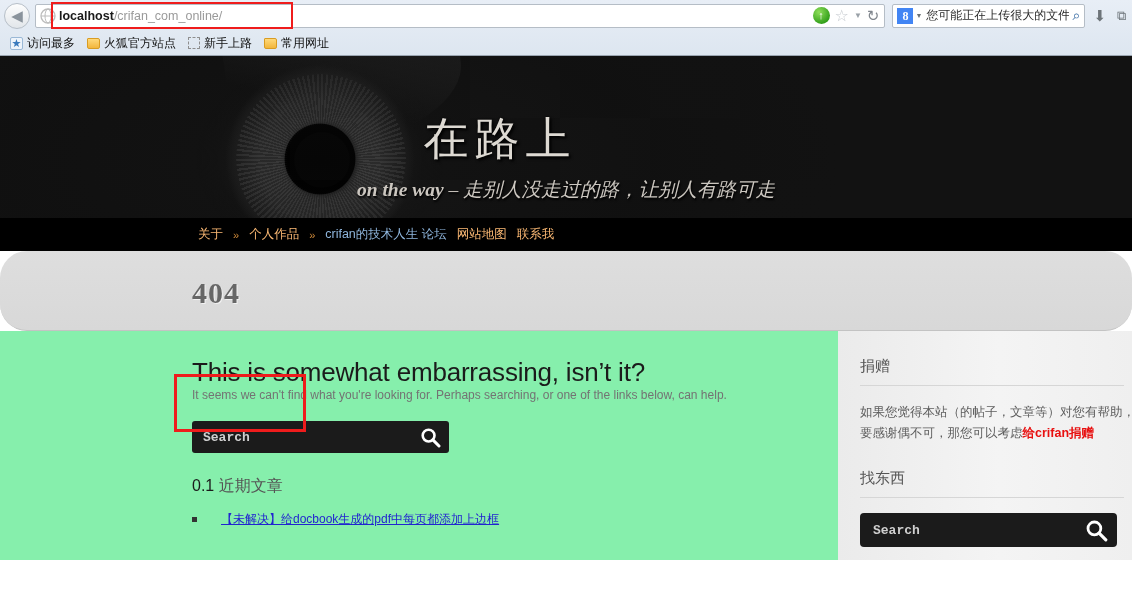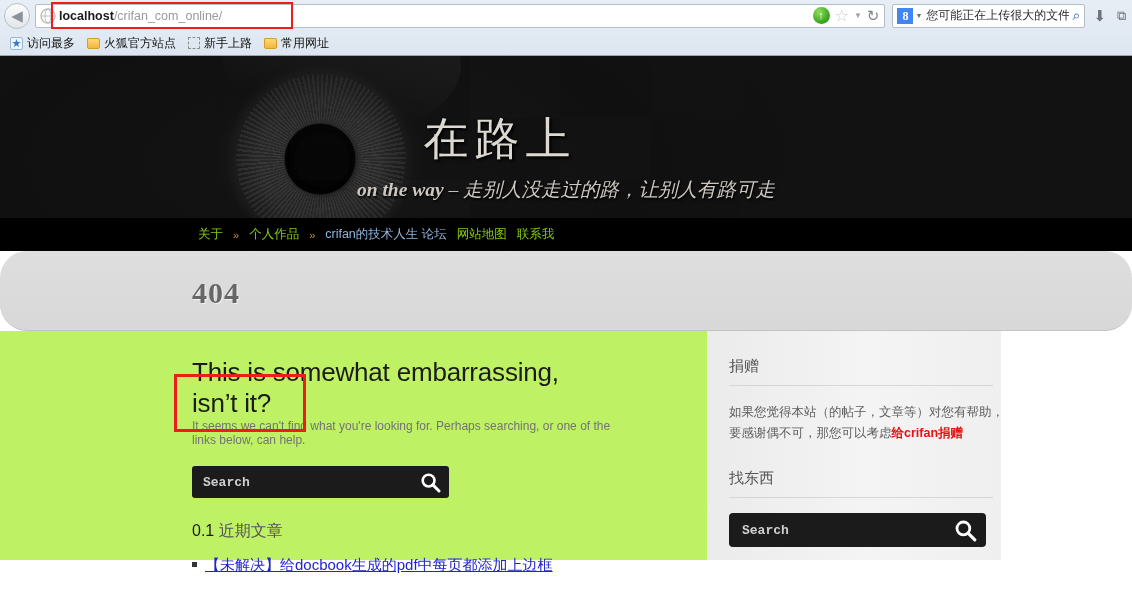--- a/index.html
+++ b/index.html
@@ -247,21 +247,21 @@
   #site-nav {
     height: 33px;
     background: #000;
     display: flex;
     align-items: center;
     padding-left: 198px;
     gap: 10px;
     font-size: 12.5px;
     color: #e9e9e9;
   }
-  #site-nav .nav-link { color: #84cc16; white-space: nowrap; }
+  #site-nav .nav-link { color: #fdba74; white-space: nowrap; }
   #site-nav .nav-link.accent { color: #8fb6dd; }
   #site-nav .nav-sep { color: #d08a3a; font-size: 11px; }
 
   
   #crumb-strip {
     position: relative;
     height: 80px;
     background: linear-gradient(to bottom, #dedede, #d8d8d8);
     border-bottom: 1px solid #c3c3c3;
     border-radius: 27px;
@@ -281,22 +281,22 @@
     left: 174px; top: 318px;
     width: 132px; height: 58px;
     border: 3px solid #ef1c1c;
     z-index: 30;
     pointer-events: none;
   }
 
   
   #content-row { display: flex; height: 229px; }
   #main-column {
-    width: 707px;
-    background: #bef264;
+    width: 838px;
+    background: #86efac;
     padding: 26px 96px 0 192px;
   }
   #page-heading {
     font-size: 26px;
     font-weight: 400;
     color: #1b1b1b;
     letter-spacing: -0.2px;
   }
   #page-subtext {
     font-size: 12px;
@@ -326,22 +326,22 @@
     font-size: 16px;
     color: #555;
     font-weight: 400;
   }
   #recent-posts-heading .num { color: #1b1b1b; }
   #recent-posts-list {
     margin-top: 14px;
     list-style: none;
   }
   #recent-posts-list li {
-    font-size: 15px;
-    display: flex; align-items: flex-start; gap: 8px;
+    font-size: 12px;
+    display: flex; align-items: flex-start; gap: 24px;
   }
   #recent-posts-list .bullet {
     width: 5px; height: 5px;
     background: #333;
     margin-top: 6px;
     flex: 0 0 auto;
   }
   #recent-posts-list a {
     color: #2224d0;
     text-decoration: underline;

